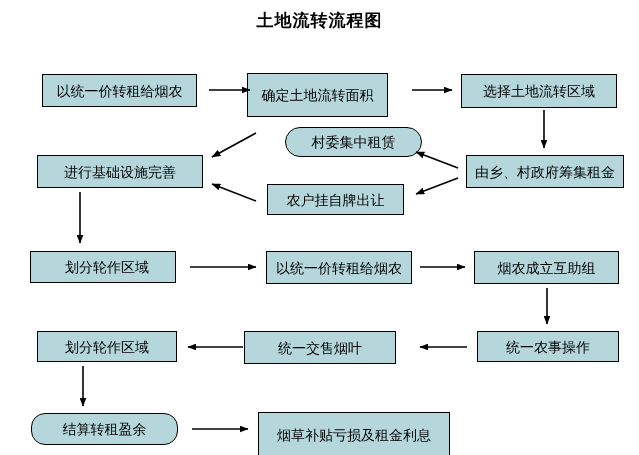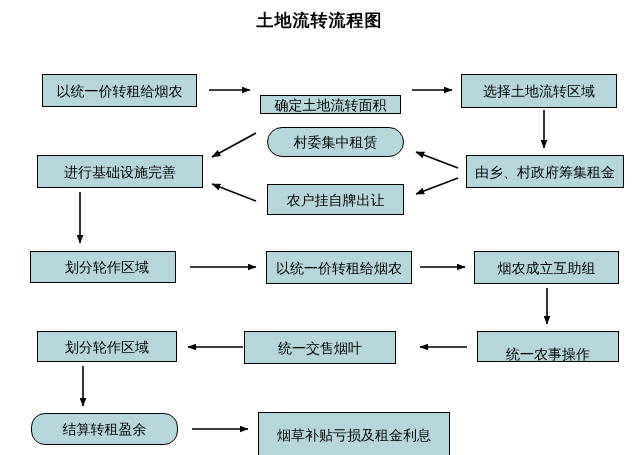--- a/index.html
+++ b/index.html
@@ -54,29 +54,29 @@
 <body>
 
 <div id="canvas">
 
   <div id="title">土地流转流程图</div>
 
   <div class="node" style="left:42px; top:74px; width:155px; height:33px;">
     <span class="node-label">以统一价转租给烟农</span>
   </div>
 
-  <div class="node" style="left:260px; top:73px; width:141px; height:19px;margin-top:22px;">
+  <div class="node" style="left:247px; top:73px; width:141px; height:44px;">
     <span class="node-label">确定土地流转面积</span>
   </div>
 
   <div class="node" style="left:461px; top:74px; width:156px; height:34px;">
     <span class="node-label">选择土地流转区域</span>
   </div>
 
-  <div class="node" style="left:267px; top:127px; width:137px; height:30px;border-radius:15px;">
+  <div class="node" style="left:285px; top:127px; width:137px; height:30px;border-radius:15px;">
     <span class="node-label">村委集中租赁</span>
   </div>
 
   <div class="node" style="left:466px; top:155px; width:158px; height:33px;align-items:center;">
     <span class="node-label">由乡、村政府筹集租金</span>
   </div>
 
   <div class="node" style="left:37px; top:155px; width:166px; height:33px;">
     <span class="node-label">进行基础设施完善</span>
   </div>
@@ -98,21 +98,21 @@
   </div>
 
   <div class="node" style="left:37px; top:331px; width:140px; height:31px;">
     <span class="node-label">划分轮作区域</span>
   </div>
 
   <div class="node" style="left:244px; top:331px; width:152px; height:33px;">
     <span class="node-label">统一交售烟叶</span>
   </div>
 
-  <div class="node" style="left:477px; top:331px; width:142px; height:31px;align-items:flex-end;">
+  <div class="node" style="left:477px; top:331px; width:142px; height:31px;">
     <span class="node-label">统一农事操作</span>
   </div>
 
   <div class="node" style="left:31px; top:413px; width:147px; height:32px;border-radius:14px;">
     <span class="node-label">结算转租盈余</span>
   </div>
 
   <div class="node" style="left:258px; top:412px; width:192px; height:46px;">
     <span class="node-label">烟草补贴亏损及租金利息</span>
   </div>

